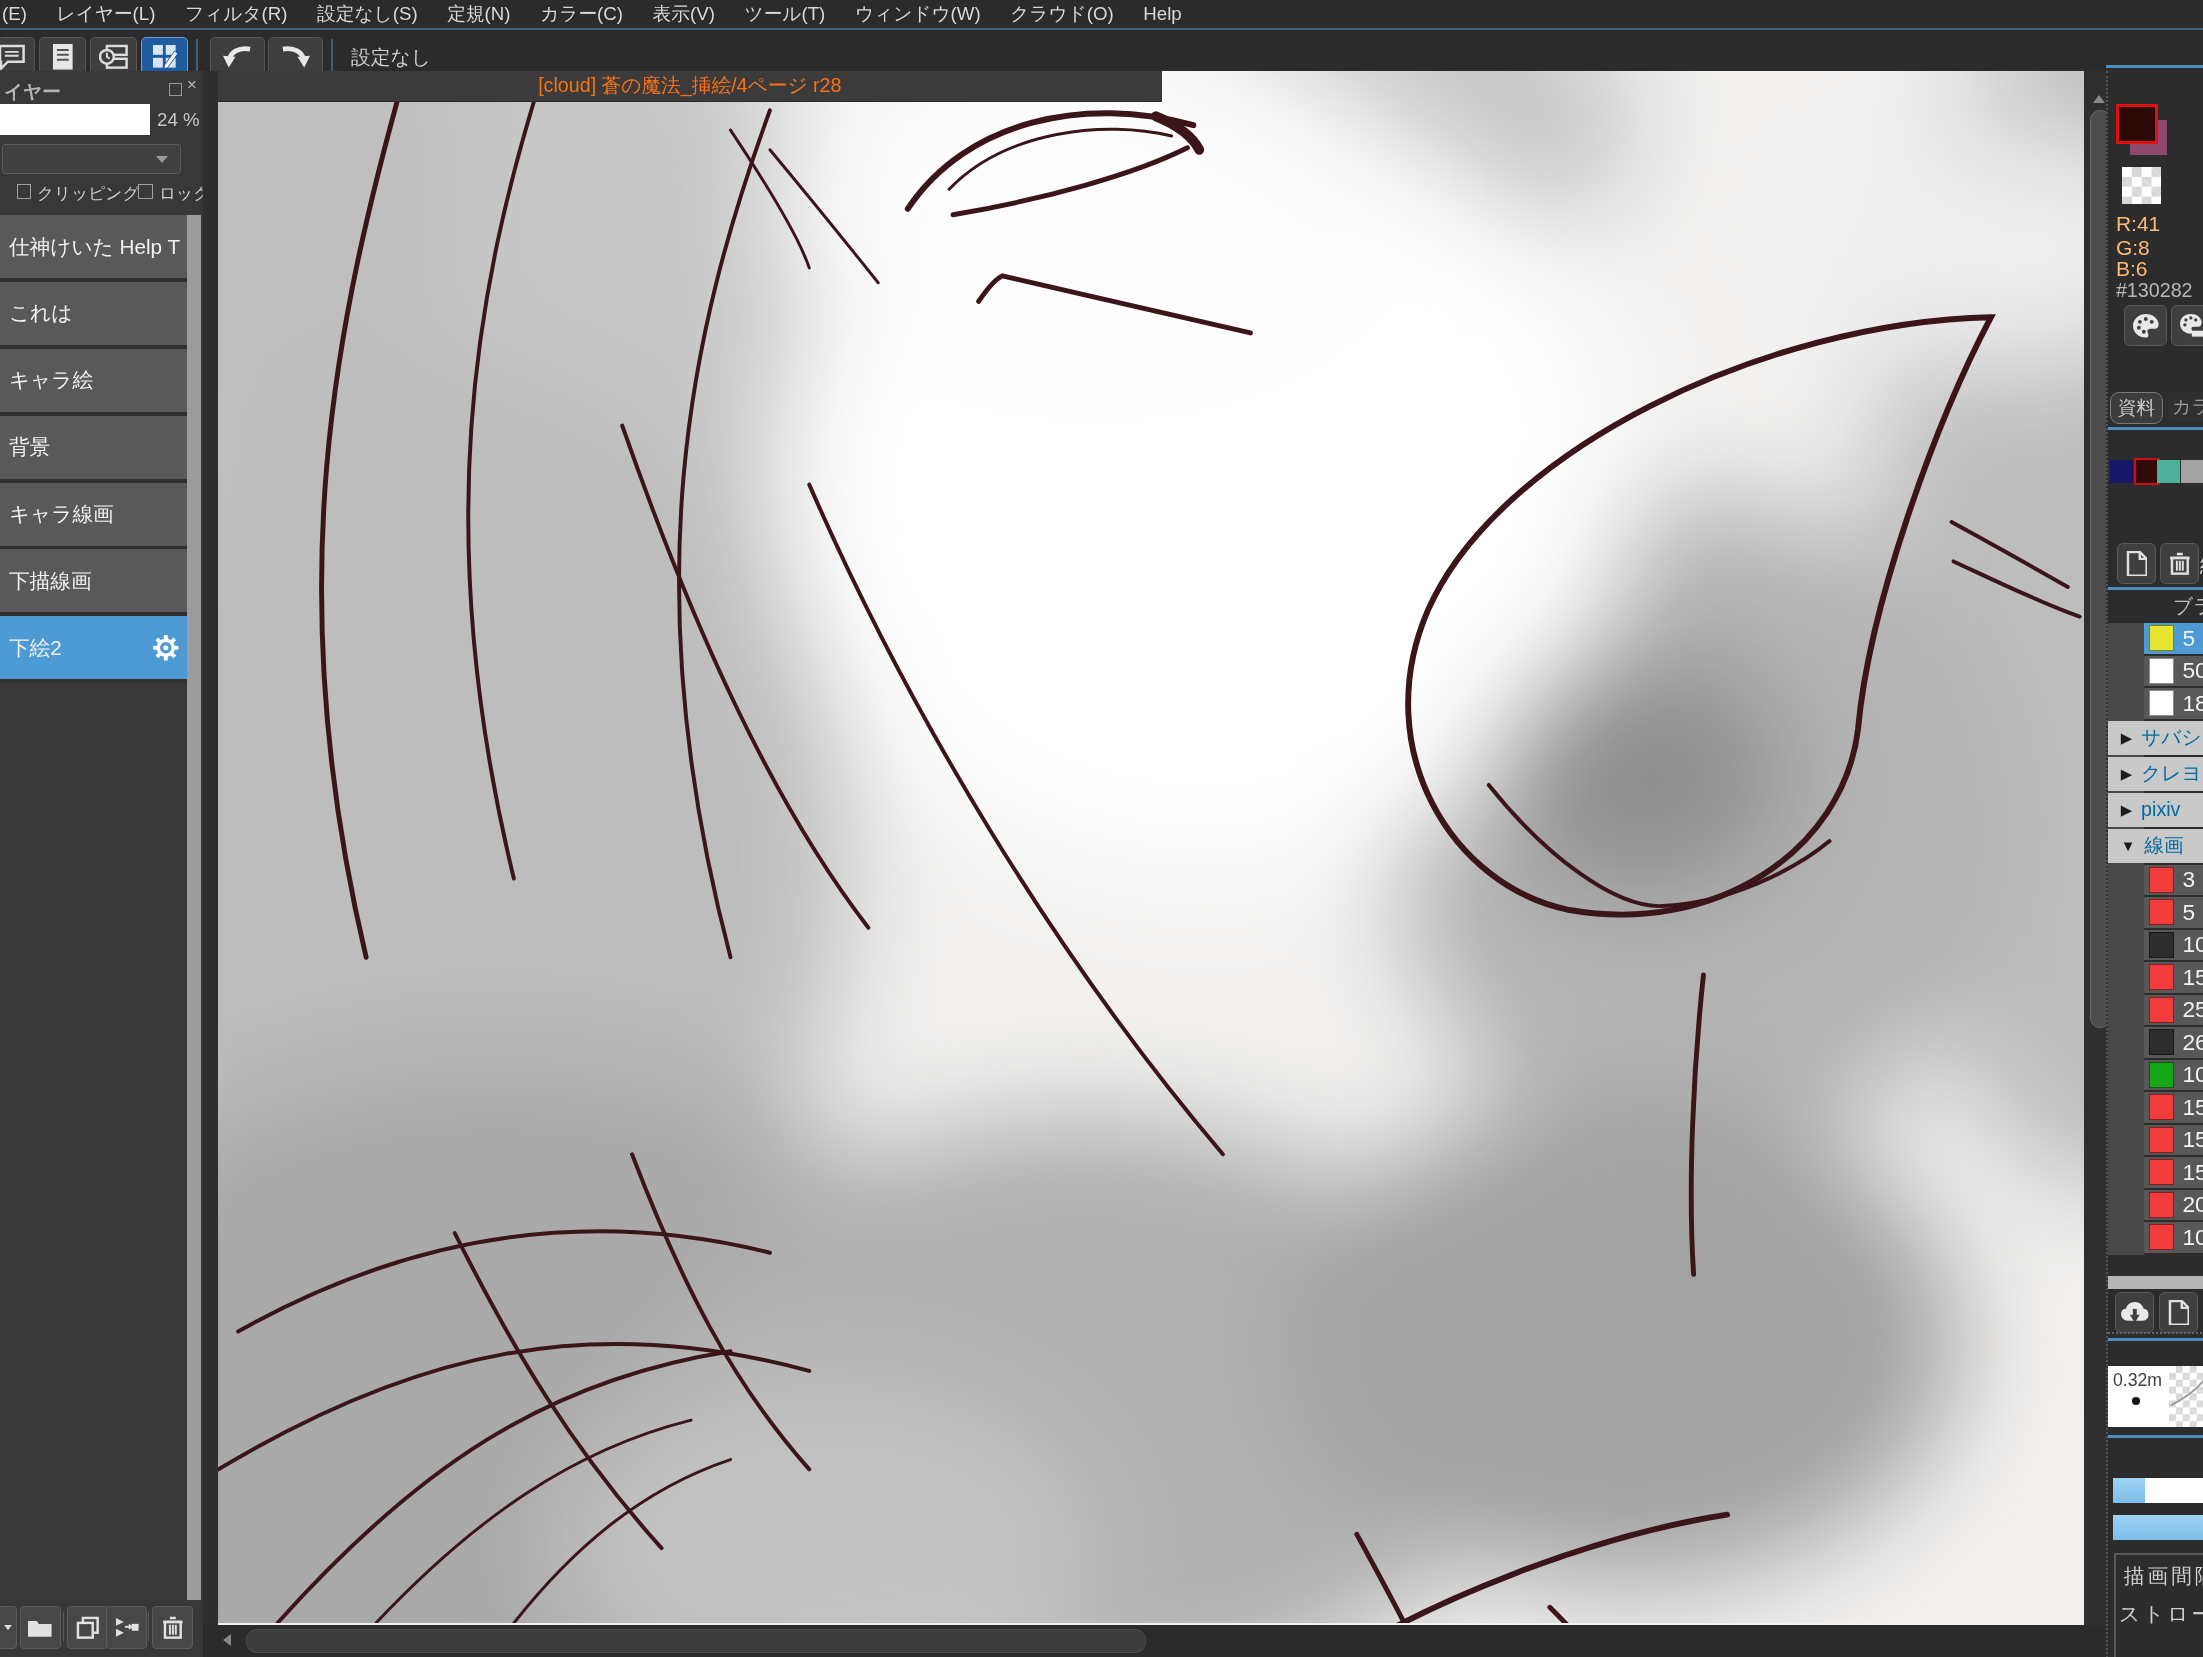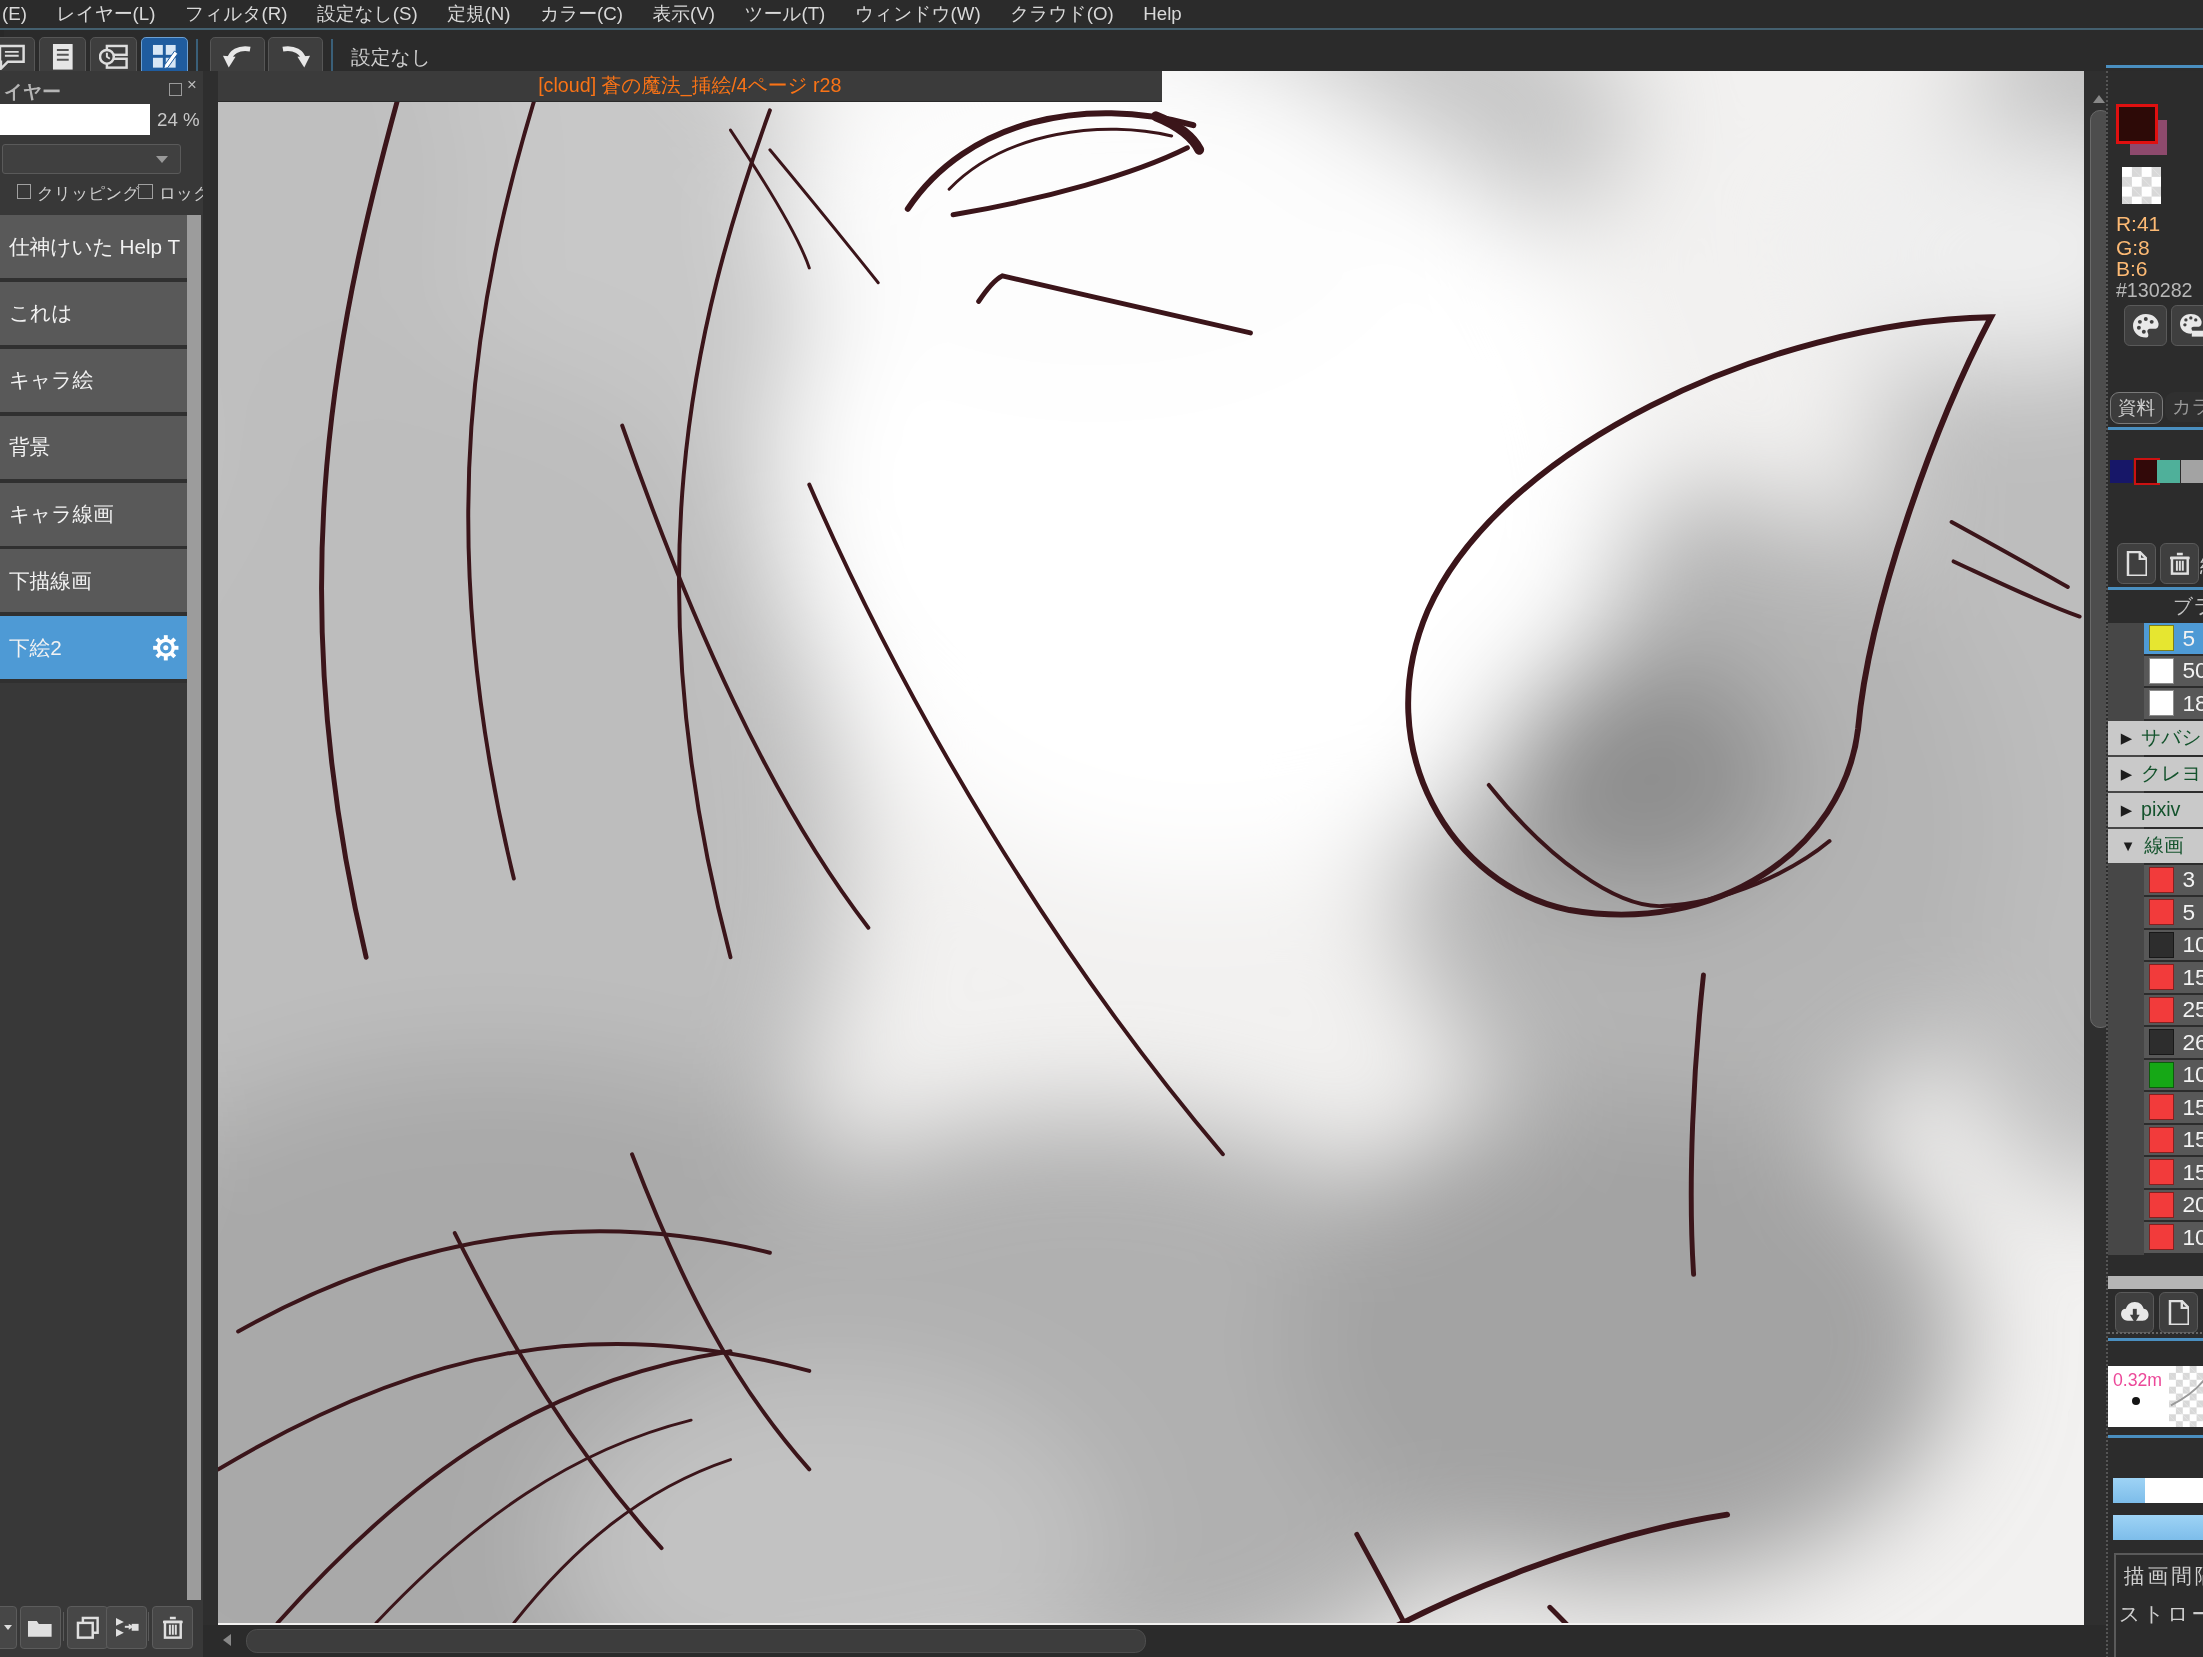--- a/index.html
+++ b/index.html
@@ -93,29 +93,29 @@
   .brush-title{left:65px;top:522px;color:#c0c0c0;font-size:19.7px;white-space:nowrap;}
   .brush-list{left:0;top:552px;width:98px;position:absolute;}
   .brush-list::before{content:"";position:absolute;left:0;top:0;width:36px;height:100%;background:#474747;}
   .b-item{height:30.5px;margin:0 0 2px 36px;background:#585858;display:flex;align-items:center;position:relative;}
   .b-item.selected{background:#4e9ad5;}
   .b-item .swx{width:23.6px;height:23.6px;margin-left:4.9px;border:1px solid rgba(0,0,0,.45);flex:none;}
   .b-item .blabel{color:#f2f2f2;font-size:22.7px;margin-left:7.9px;white-space:nowrap;}
   .b-group{height:34px;margin-bottom:2px;background:#c9c9c9;position:relative;z-index:1;
            display:flex;align-items:center;}
   .b-group .tri{color:#1c1c1c;font-size:14.8px;margin:0 8.9px 0 12.8px;}
-  .b-group .glabel{color:#14532d;font-size:19.7px;white-space:nowrap;}
+  .b-group .glabel{color:#0369a1;font-size:19.7px;white-space:nowrap;}
   .rp-scrollstrip{left:0;top:1205px;width:98px;height:12.8px;background:#b5b5b5;}
   .icon2-1{left:6.9px;top:1221px;width:37px;height:39px;}
   .icon2-2{left:51px;top:1221px;width:37px;height:39px;}
   .icon2-3{left:95px;top:1221px;width:37px;height:39px;}
   .dotline{left:0;top:1261px;width:98px;border-top:2px dotted #666;}
   .bline2{top:1267px;}
   .preview{left:0;top:1295px;width:61px;height:61px;background:#fff;}
-  .preview .sz{position:absolute;left:4.9px;top:3.9px;color:#ec4899;font-size:17.7px;white-space:nowrap;}
+  .preview .sz{position:absolute;left:4.9px;top:3.9px;color:#404040;font-size:17.7px;white-space:nowrap;}
   .preview .dot{position:absolute;left:23.6px;top:30.5px;width:8.9px;height:8.9px;border-radius:50%;background:#141414;}
   .preview-checker{left:61px;top:1295px;width:36px;height:61px;background-size:13.8px 13.8px;background-position:0 0,6.9px 6.9px;}
   .bline3{top:1364px;}
   .slider{left:4.9px;width:93px;height:24.6px;background:#ffffff;overflow:hidden;}
   .slider .fill{height:100%;background:linear-gradient(180deg,#9ed3f5,#7dbdea);}
   .sl1{top:1407px;}
   .sl2{top:1444px;}
   .settings-box{left:5.9px;top:1482px;width:91px;height:104px;border:2px solid #5a5a5a;}
   .set-label{position:absolute;left:7.9px;color:#cfcfcf;font-size:20.7px;letter-spacing:3px;white-space:nowrap;}
   svg.icon{display:block;}

